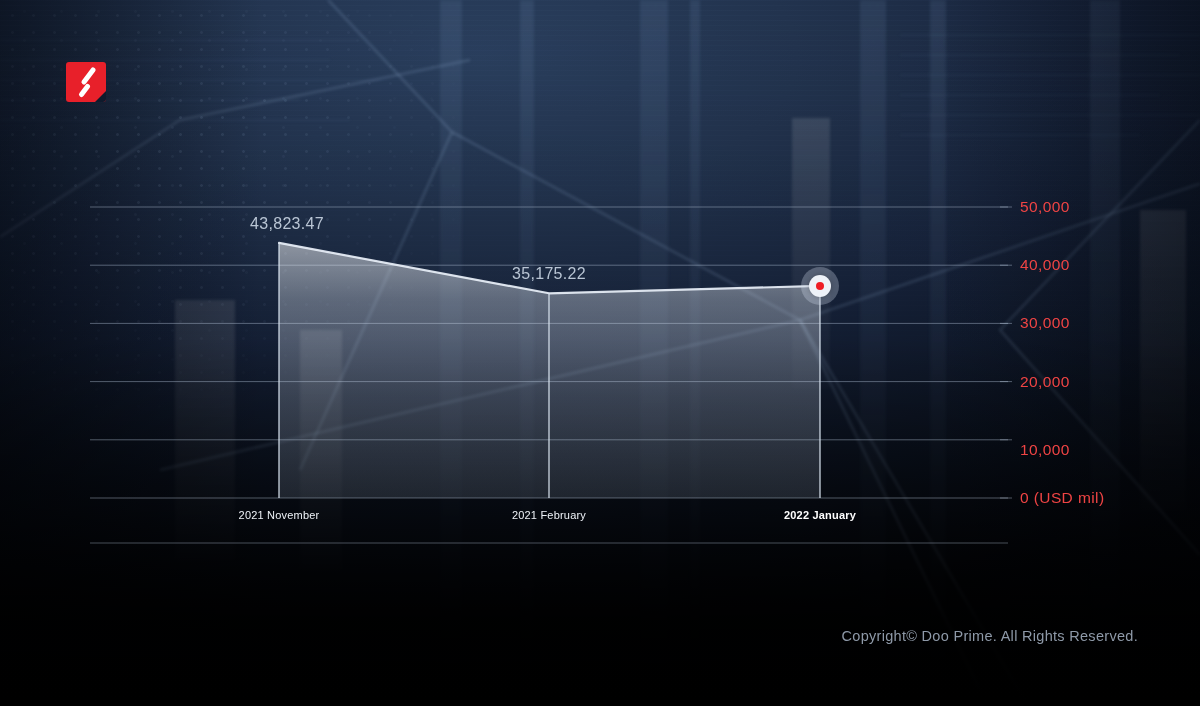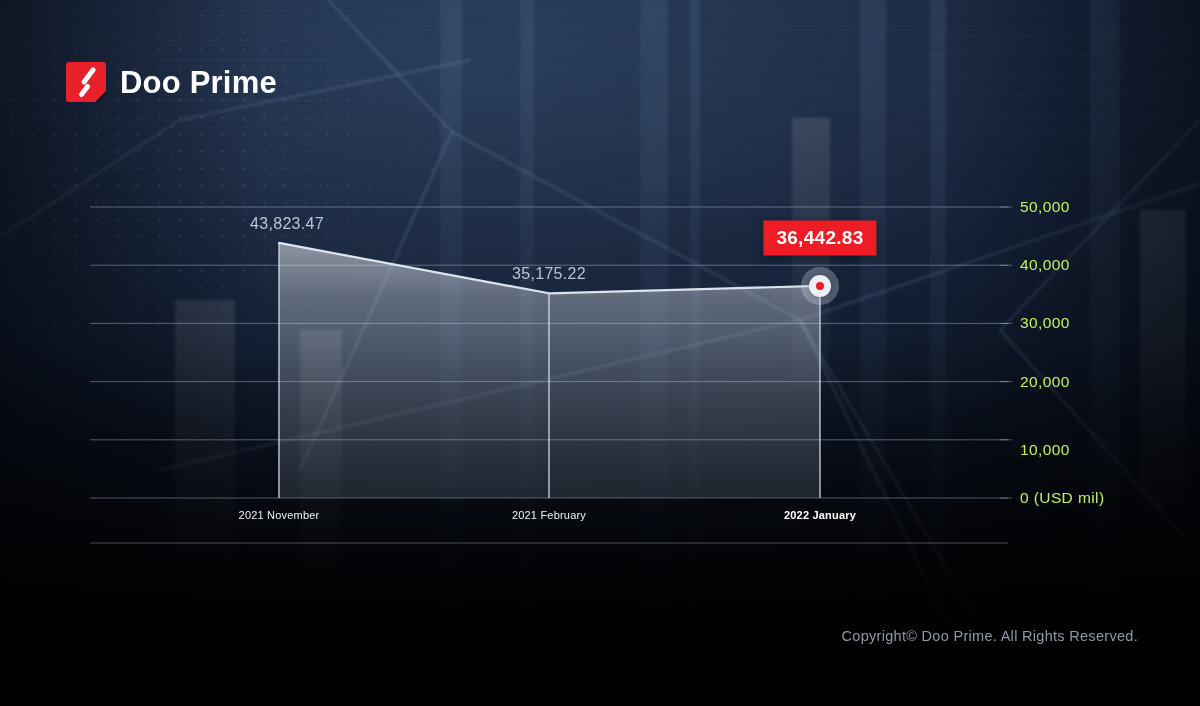--- a/index.html
+++ b/index.html
@@ -80,21 +80,21 @@
     line-height:1; white-space:nowrap;
   }
 
   
   .chart{
     position:absolute; left:0; top:0; width:1200px; height:706px;
     pointer-events:none;
   }
   .ytick{
     position:absolute;
-    color:#bef264; font-size:15.5px; letter-spacing:.4px;
+    color:#ef4444; font-size:15.5px; letter-spacing:.4px;
     white-space:nowrap; transform:translateY(-50%);
     left:1020px;
   }
   .xtick{
     position:absolute; top:509px;
     color:#eef2f7; font-size:11px; letter-spacing:.2px;
     transform:translateX(-50%); white-space:nowrap;
   }
   .xtick.active{font-weight:bold; color:#fff;}
   .dlabel{
@@ -183,21 +183,20 @@
   <div class="bg-dots"></div>
   <div class="bg-scan"></div>
   <div class="bg-vignette"></div>
 
   <div class="brand">
     <div class="logo-mark">
       <span class="slash"></span>
       <span class="slash2"></span>
       <span class="notch"></span>
     </div>
-    <div class="brand-name">Doo Prime</div>
   </div>
 
   <svg class="chart" viewBox="0 0 1200 706">
     <defs>
       <linearGradient id="areaFill" x1="0" y1="0" x2="0" y2="1">
         <stop offset="0%" stop-color="#ffffff" stop-opacity="0.50"></stop>
         <stop offset="22%" stop-color="#e6edf6" stop-opacity="0.34"></stop>
         <stop offset="60%" stop-color="#cfdcee" stop-opacity="0.22"></stop>
         <stop offset="100%" stop-color="#b8cbe4" stop-opacity="0.14"></stop>
       </linearGradient>
@@ -243,21 +242,20 @@
       <div class="xtick" style="left: 279px;">2021 November</div>
       <div class="xtick" style="left: 549px;">2021 February</div>
       <div class="xtick active" style="left: 820px;">2022 January</div>
     </div>
 
   <div id="dlabels">
       <div class="dlabel" style="left: 279px; top: 223.947px; margin-left: 8px;">43,823.47</div>
       <div class="dlabel" style="left: 549px; top: 274.28px;">35,175.22</div>
     </div>
 
-  <div class="callout" id="callout" style="left: 820px; top: 237.903px; background: rgb(238, 29, 37);">36,442.83</div>
   <div class="marker" id="marker" style="left: 820px; top: 285.903px;">
     <span class="inner">
       <span class="dot" style="background: rgb(238, 29, 37);"></span>
     </span>
   </div>
 
   <div class="copyright">Copyright© Doo Prime. All Rights Reserved.</div>
 </div>
 
 </body></html>

